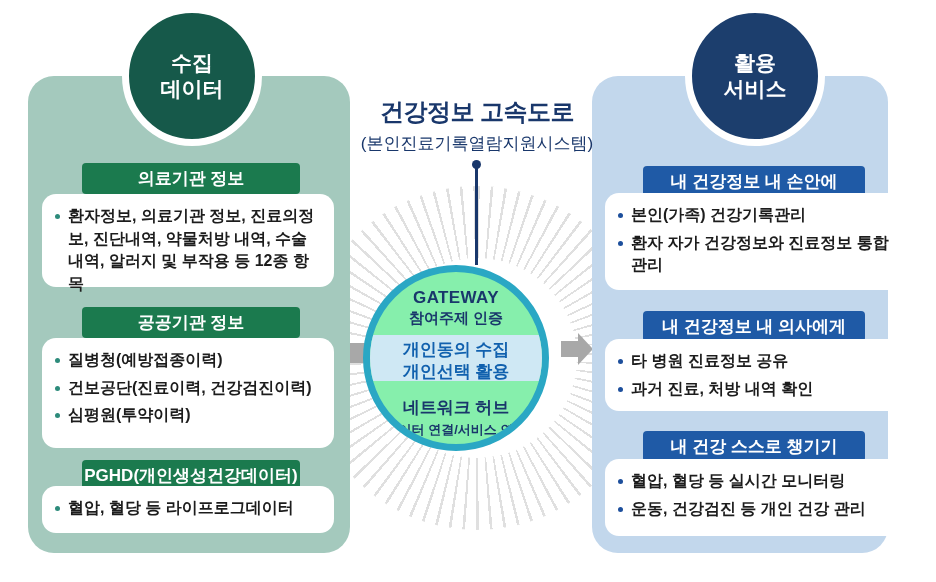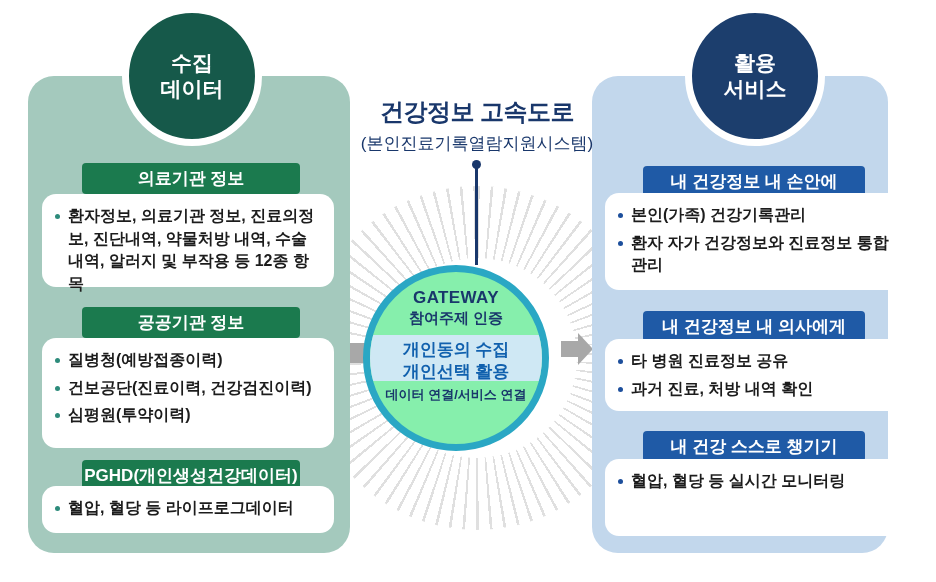--- a/index.html
+++ b/index.html
@@ -108,20 +108,21 @@
 
   <div class="hub">
     <div class="hub-band"></div>
     <div class="hub-content">
       <div class="hub-gw-title">GATEWAY</div>
       <div class="hub-gw-sub">참여주제 인증</div>
       <div class="hub-consent-wrap">
         <div class="hub-consent">개인동의 수집</div>
         <div class="hub-consent">개인선택 활용</div>
       </div>
+      <div class="hub-net-title">네트워크 허브</div>
       <div class="hub-net-sub">데이터 연결/서비스 연결</div>
     </div>
   </div>
 
   <div class="panel panel-left">
     <div class="pill pill-green lp1">의료기관 정보</div>
     <div class="card card-left lc1">
       <div class="item">
         <span class="dot dot-teal"></span>
         <span>환자정보, 의료기관 정보, 진료의정보, 진단내역, 약물처방 내역, 수술내역, 알러지 및 부작용 등 12종 항목</span>
@@ -176,20 +177,24 @@
         <span class="dot dot-blue"></span>
         <span>과거 진료, 처방 내역 확인</span>
       </div>
     </div>
 
     <div class="pill pill-blue rp3">내 건강 스스로 챙기기</div>
     <div class="card card-right rc3">
       <div class="item">
         <span class="dot dot-blue"></span>
         <span>혈압, 혈당 등 실시간 모니터링</span>
+      </div>
+      <div class="item">
+        <span class="dot dot-blue"></span>
+        <span>운동, 건강검진 등 개인 건강 관리</span>
       </div>
     </div>
   </div>
 
   <div class="badge badge-left">수집
 데이터</div>
   <div class="badge badge-right">활용
 서비스</div>
 
 </div>

